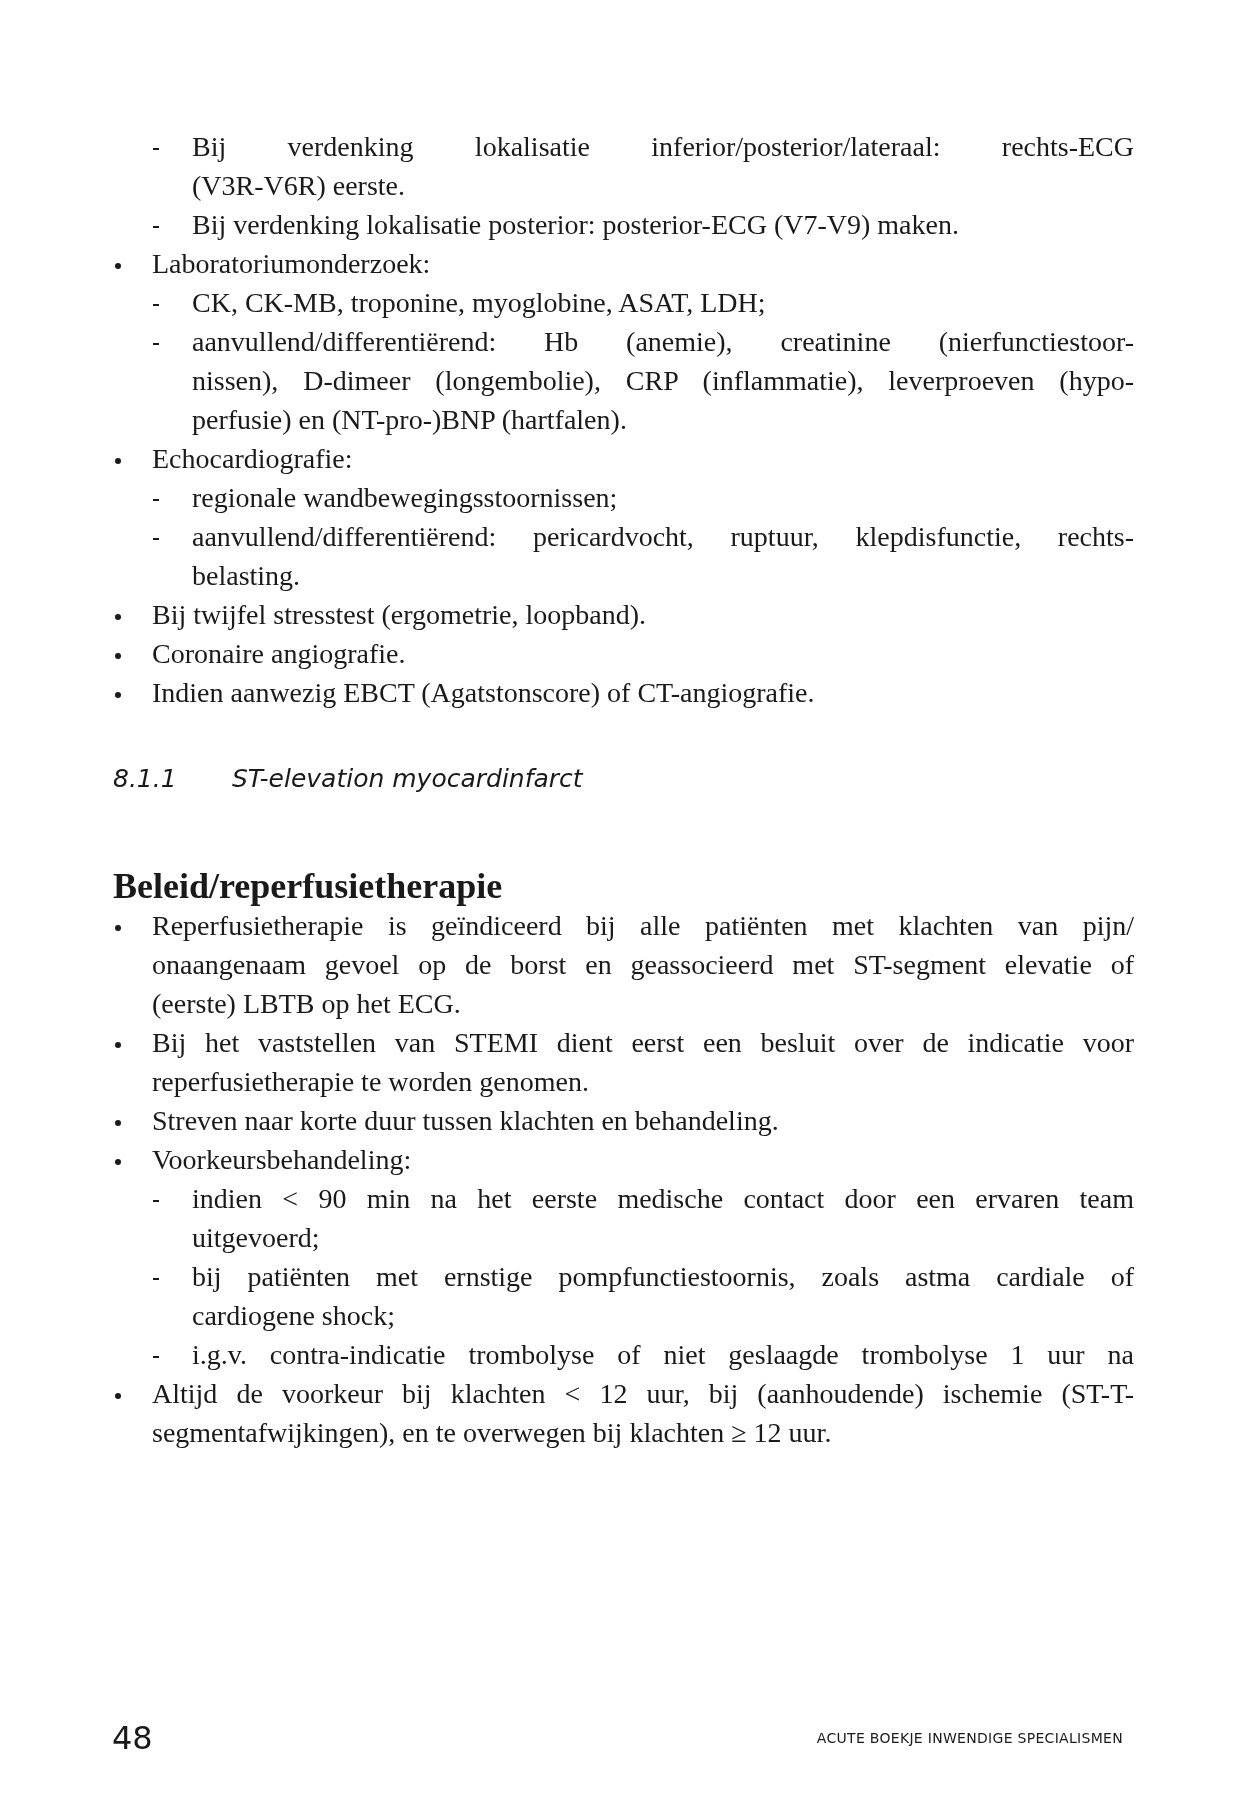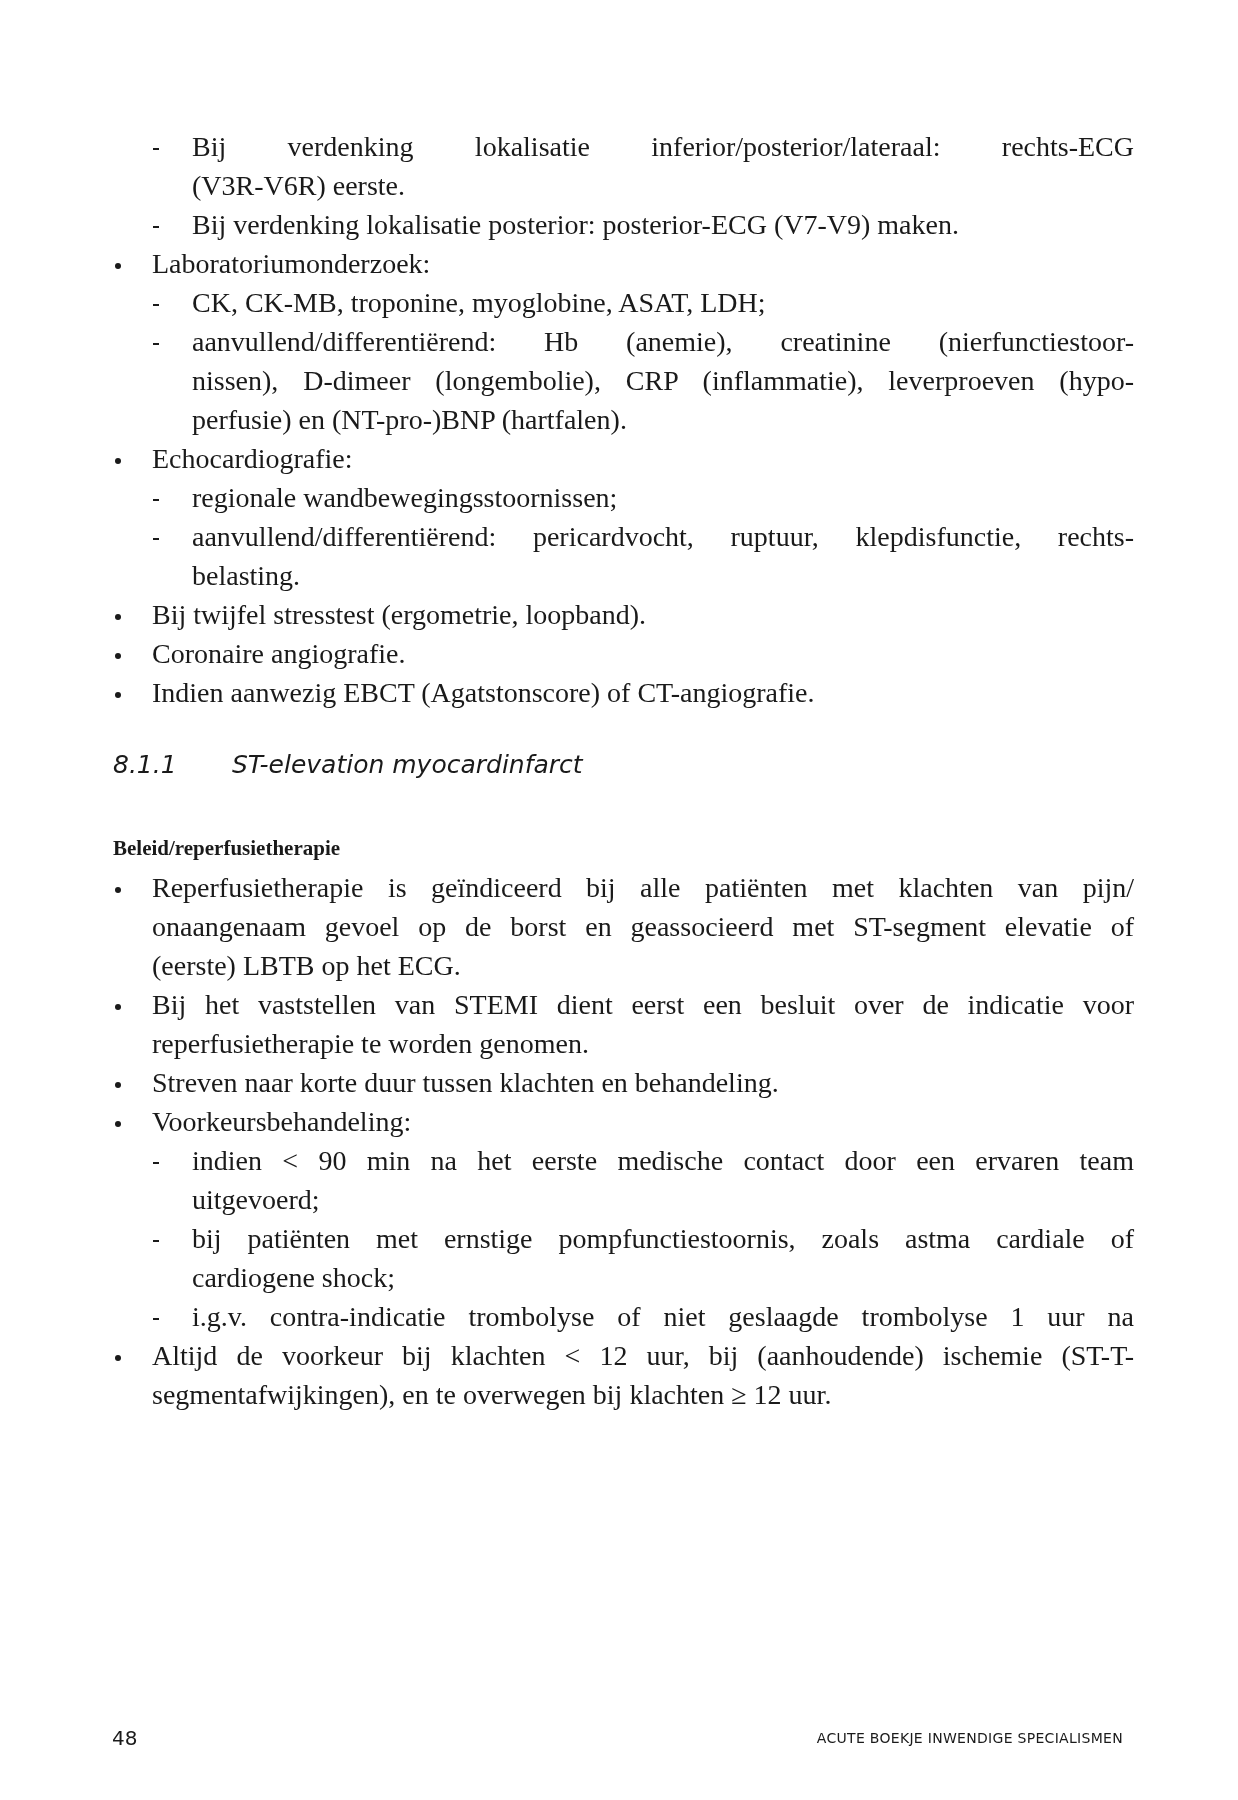--- a/index.html
+++ b/index.html
@@ -7,25 +7,25 @@
     .page { position: absolute; left: 0; top: 0; width: 1238px; height: 1480px; text-decoration: underline; }
     .content { position: absolute; left: 113px; top: 127px; width: 1021px; font-family: "Liberation Serif", serif; font-size: 28px; line-height: 39px; }
     .line { position: relative; white-space: nowrap; height: 39px; }
     .l1 { padding-left: 39px; }
     .l2 { padding-left: 79px; }
     .bullet { position: absolute; left: 0; top: 0; width: 20px; }
     .bullet::before { content: ""; position: absolute; left: 2px; top: 19px; width: 6px; height: 6px; border-radius: 50%; background: #1a1a1a; }
     .dash { position: absolute; left: 40px; top: 0; width: 12px; }
     .dash::before { content: ""; position: absolute; left: 0; top: 21px; width: 6px; height: 2px; background: #1a1a1a; }
     .just { display: block; text-align: justify; text-align-last: justify; white-space: normal; }
-    .heading-section { font-family: "DejaVu Sans", sans-serif; font-style: italic; font-size: 25px; line-height: 39px; height: 39px; margin-top: 33px; position: relative; }
+    .heading-section { font-family: "DejaVu Sans", sans-serif; font-style: italic; font-size: 25px; line-height: 39px; height: 39px; margin-top: 47px; position: relative; }
     .heading-section .num { position: absolute; left: 0; }
     .heading-section .title { position: absolute; left: 119px; }
-    .heading-bold { font-weight: bold; font-size: 21px; height: 39px; margin-top: 45px; }
-    .footer-num { position: absolute; left: 112px; top: 1723px; font-family: "DejaVu Sans", sans-serif; font-size: 20px; line-height: 30px; }
+    .heading-bold { font-weight: bold; font-size: 36px; height: 39px; margin-top: 69px; }
+    .footer-num { position: absolute; left: 112px; top: 1723px; font-family: "DejaVu Sans", sans-serif; font-size: 32px; line-height: 30px; }
     .footer-title { position: absolute; left: 739px; width: 384px; top: 1728px; font-family: "DejaVu Sans", sans-serif; font-size: 14px; line-height: 20px; letter-spacing: 0.3px; text-align: right; white-space: nowrap; }
   </style>
 </head>
 <body>
 
 <div class="page">
   <div class="content">
 
     <div>
       <div class="line l2">

